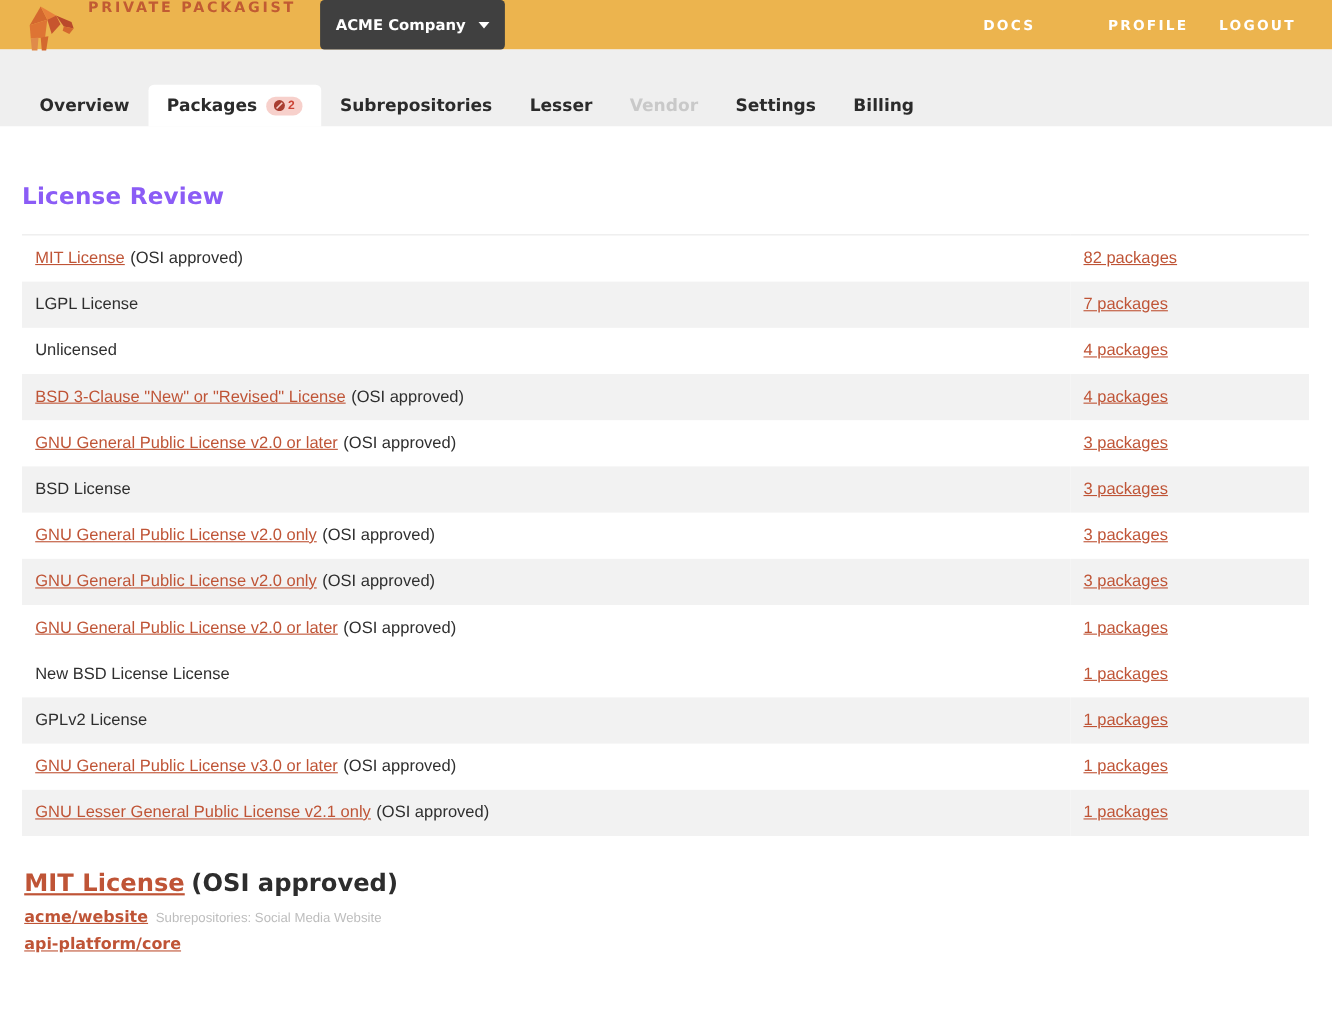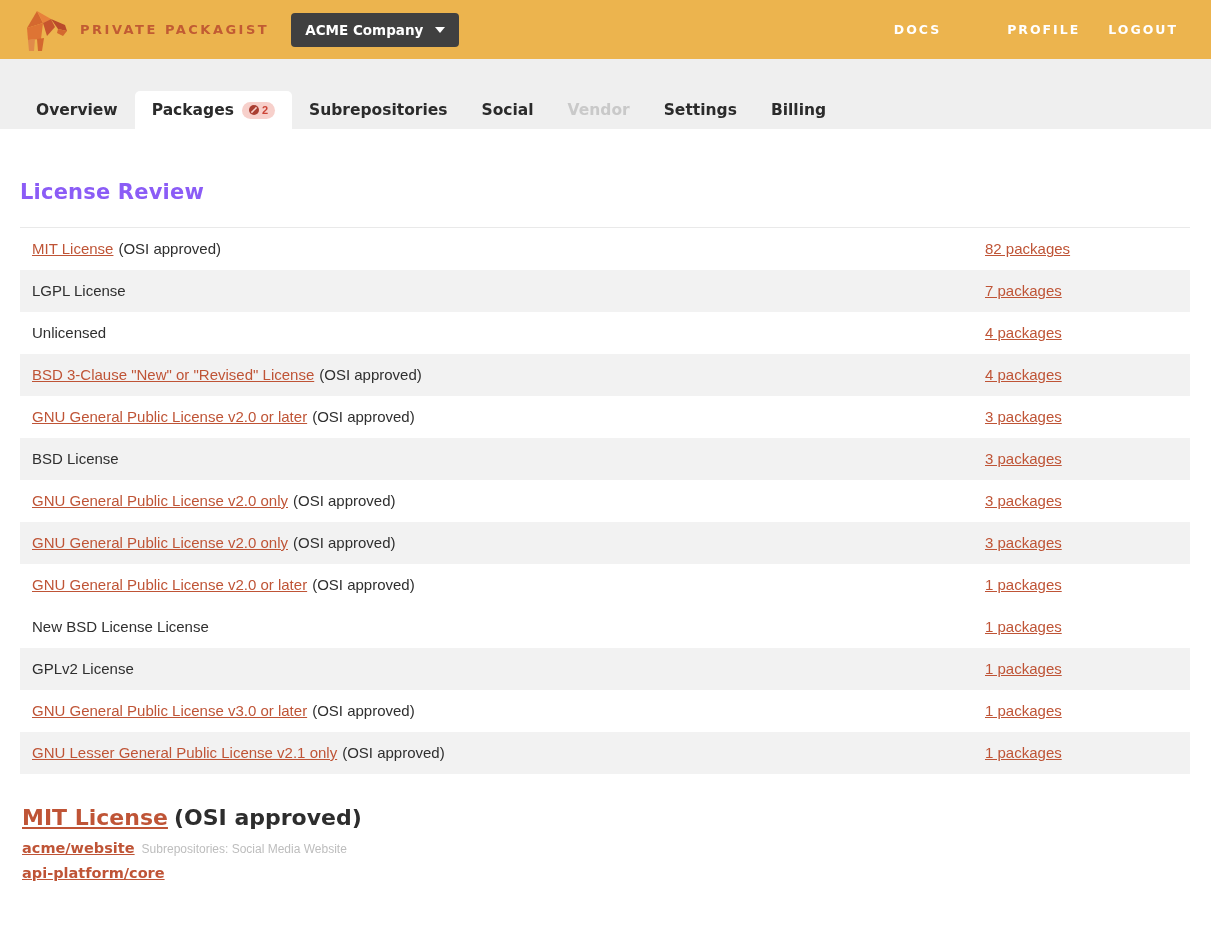--- a/index.html
+++ b/index.html
@@ -1,22 +1,22 @@
 <!DOCTYPE html>
 <html><head>
 <meta charset="utf-8">
 <style>
   * { margin: 0; padding: 0; box-sizing: border-box; }
   html, body { width: 1211px; height: 936px; overflow: hidden; background: #fff; }
   body { font-family: "Liberation Sans", "DejaVu Sans", sans-serif; color: #2f2f2f; }
 
   
   .topbar {
-    height: 59px; background: #ECB44E;
-    display: flex; align-items: center;
+    height: 45px; background: #ECB44E;
+    display: flex; 
     padding: 0 33px 0 20px;
   }
   .logo { width: 50px; height: 46px; margin-top: 4px; flex: 0 0 auto; }
   .brand {
     font-family: "DejaVu Sans", sans-serif;
     color: #C15B33; font-size: 13px; font-weight: 700;
     letter-spacing: 2.5px; margin-left: 10px; white-space: nowrap;
   }
   .org-btn {
     margin-left: 22px; background: #404040; border: none; border-radius: 4px;
@@ -134,21 +134,21 @@
         <line x1="2.4" y1="7.6" x2="7.6" y2="2.4" stroke="#F7D0CB" stroke-width="1.5"></line>
       </svg>
       <span class="num">2</span>
     </span>
   </div>
     <div class="tab">
     <span class="tab-label">Subrepositories</span>
 
   </div>
     <div class="tab">
-    <span class="tab-label">Social</span>
+    <span class="tab-label">Lesser</span>
 
   </div>
     <div class="tab disabled">
     <span class="tab-label">Vendor</span>
 
   </div>
     <div class="tab">
     <span class="tab-label">Settings</span>
 
   </div>

